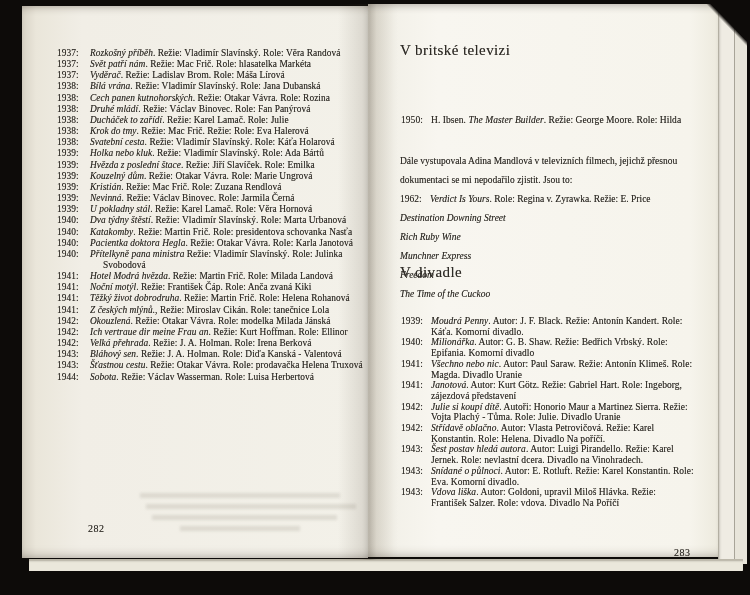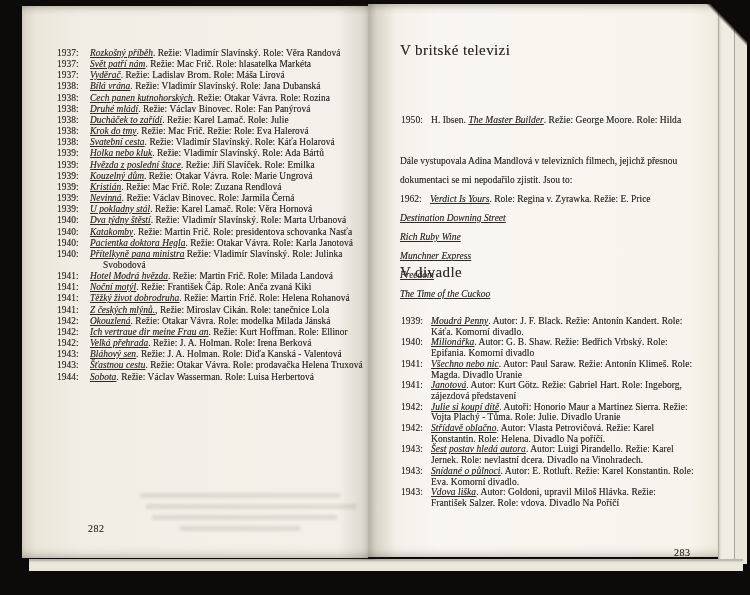--- a/index.html
+++ b/index.html
@@ -37,21 +37,21 @@
   .noteblock{position:absolute;left:32px;top:148px;width:302px;font-size:9.5px;line-height:19px;}
   .doc-line .yr{display:inline-block;width:30px;}
   .list-theatre{position:absolute;left:33px;top:312px;width:293px;}
   .list-theatre .r-entry{line-height:10.7px;}
   .pagenum{position:absolute;font-size:10px;letter-spacing:.5px;font-family:Liberation Serif, serif;}
   .pn-left{left:66px;top:517px;}
   .pn-right{left:306px;top:543px;}
   .bleed{position:absolute;left:118px;top:487px;width:215px;}
   .bleed div{background:rgba(118,112,96,.17);filter:blur(1.4px);height:5px;margin-bottom:6px;}
   .bl1{width:200px;} .bl2{width:210px;margin-left:6px;} .bl3{width:185px;margin-left:12px;} .bl4{width:120px;margin-left:40px;}
-  em{font-style:italic;text-decoration:underline;}
+  em{font-style:italic;}
 </style>
 </head>
 <body>
 
 <div class="scene">
   <div class="book">
 
     <div class="edge1"></div>
     <div class="edge2"></div>
     <div class="stack-bottom"></div>

